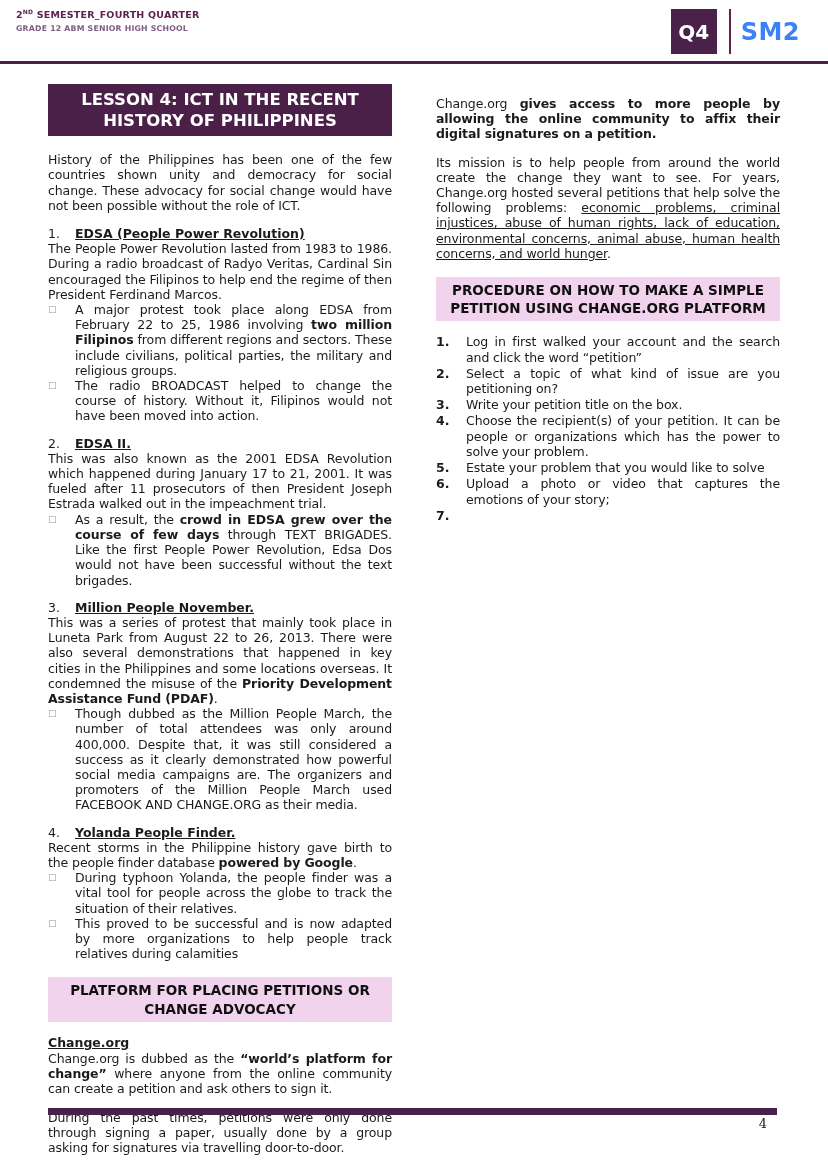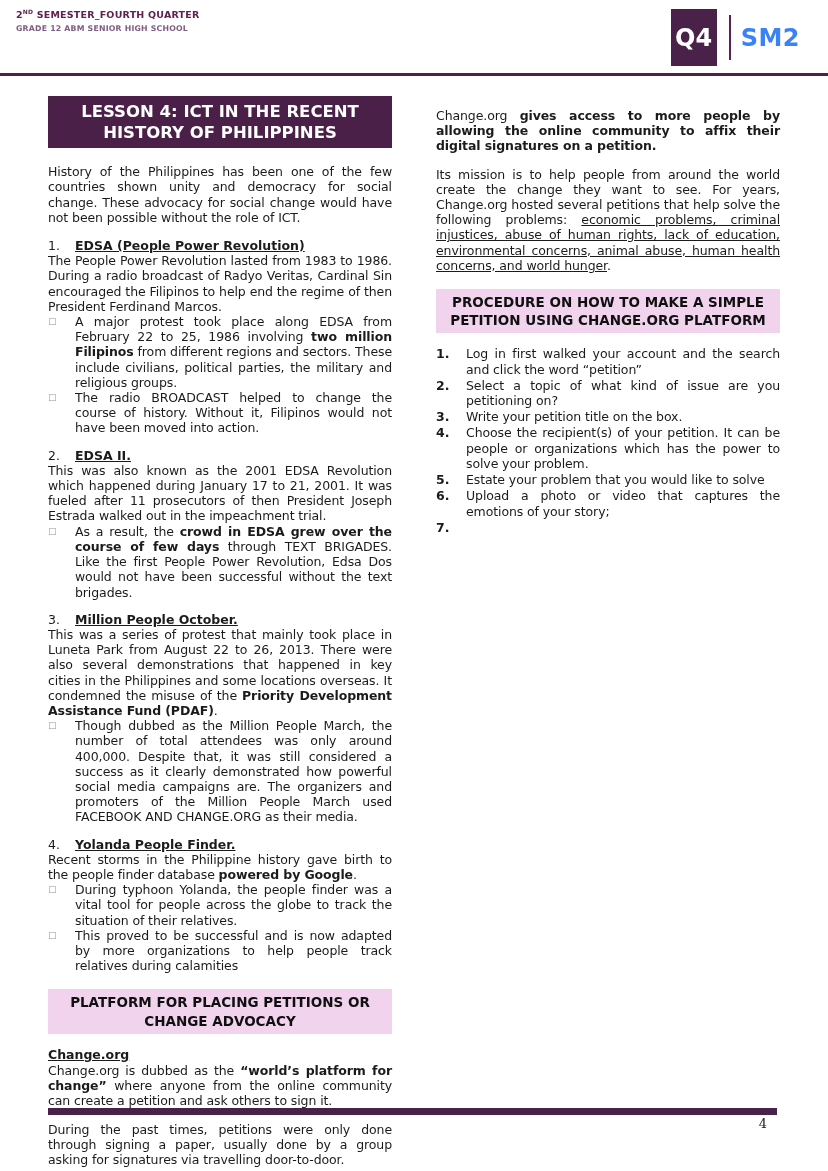--- a/index.html
+++ b/index.html
@@ -19,22 +19,22 @@
     justify-content: space-between;
     align-items: flex-start;
     padding: 8px 28px 0 16px;
   }
   .hdr-sem { font-size: 9.5px; font-weight: bold; color: #5E2150; letter-spacing: .2px; }
   .hdr-sem sup { font-size: 6px; }
   .hdr-prog { font-size: 16.5px; font-weight: bold; color: #46294E; margin-top: 2px; letter-spacing: .2px; }
   .hdr-grade { font-size: 7.8px; font-weight: bold; color: #7D5C80; margin-top: 4px; letter-spacing: .2px; }
   .hdr-right { display: flex; align-items: center; margin-top: 1px; }
   .q-badge {
-    width: 46px; height: 57px; background: #4A2149; color: #ffffff;
-    font-size: 24px; font-weight: bold;
+    width: 46px; height: 45px; background: #4A2149; color: #ffffff;
+    font-size: 20px; font-weight: bold;
     display: flex; align-items: center; justify-content: center;
   }
   .vline { width: 2px; height: 45px; background: #5E2150; margin: 0 10px 0 12px; }
   .sm-badge { font-size: 24px; font-weight: bold; color: #3b82f6; letter-spacing: .5px; }
   .top-rule { height: 3px; background: #4A2149; margin-top: 7px; }
 
   
   .columns { display: flex; gap: 44px; padding: 20px 48px 0 48px; }
   .col { width: 344px; flex: 0 0 344px; }
 
@@ -137,21 +137,21 @@
         <p class="para tight"><span>This was also known as the 2001 EDSA Revolution which happened during January 17 to 21, 2001. It was fueled after 11 prosecutors of then President Joseph Estrada walked out in the impeachment trial.</span><b></b><span></span></p>
         <div class="bullet">
           <span class="sq">□</span>
           <p class="para btext"><span>As a result, the </span><b>crowd in EDSA grew over the course of few days</b><span> through TEXT BRIGADES. Like the first People Power Revolution, Edsa Dos would not have been successful without the text brigades.</span></p>
         </div>
       </section>
 
       <section class="nsec">
         <div class="sec-head">
           <span class="sec-num">3.</span>
-          <span class="sec-title">Million People October.</span>
+          <span class="sec-title">Million People November.</span>
         </div>
         <p class="para tight"><span>This was a series of protest that mainly took place in Luneta Park from August 22 to 26, 2013. There were also several demonstrations that happened in key cities in the Philippines and some locations overseas. It condemned the misuse of the </span><b>Priority Development Assistance Fund (PDAF)</b><span>.</span></p>
         <div class="bullet">
           <span class="sq">□</span>
           <p class="para btext"><span>Though dubbed as the Million People March, the number of total attendees was only around 400,000. Despite that, it was still considered a success as it clearly demonstrated how powerful social media campaigns are. The organizers and promoters of the Million People March used FACEBOOK AND CHANGE.ORG as their media.</span><b></b><span></span></p>
         </div>
       </section>
 
       <section class="nsec">
         <div class="sec-head">

